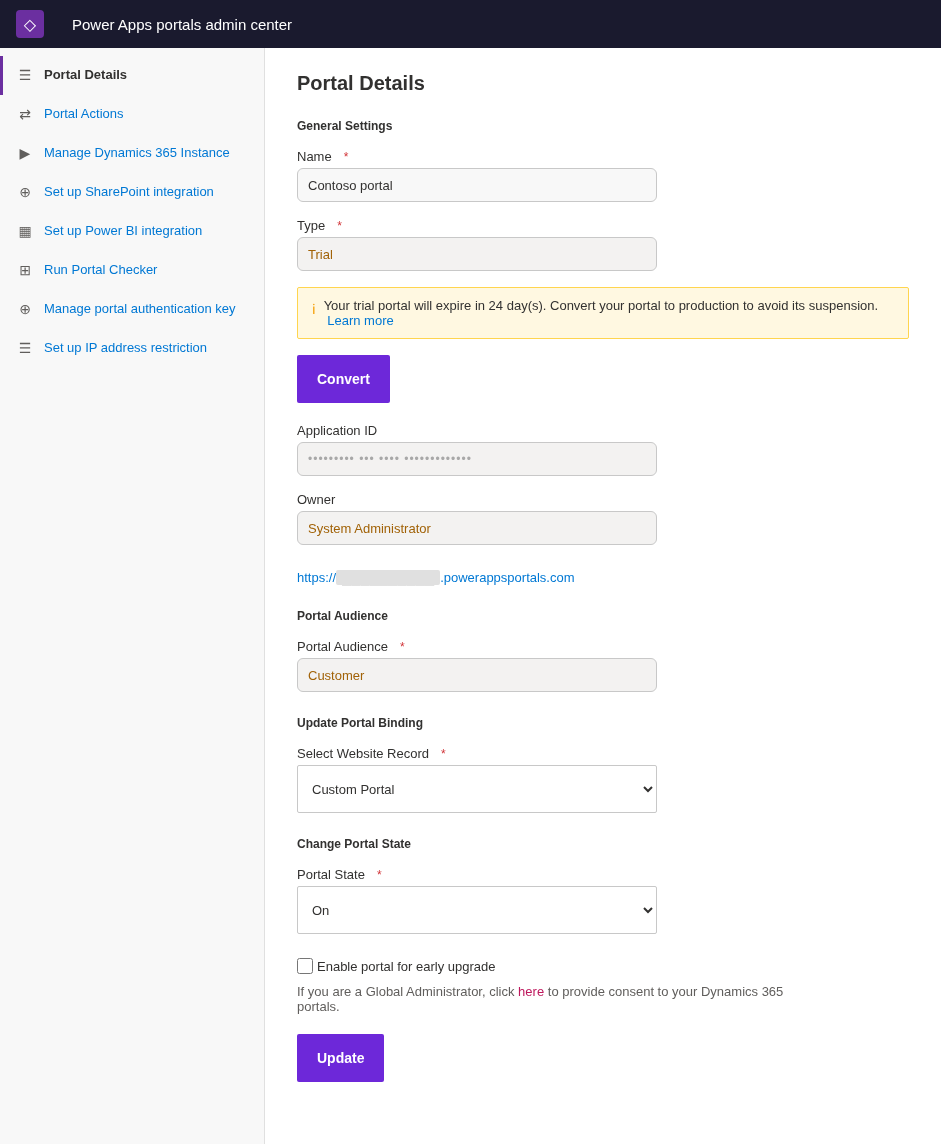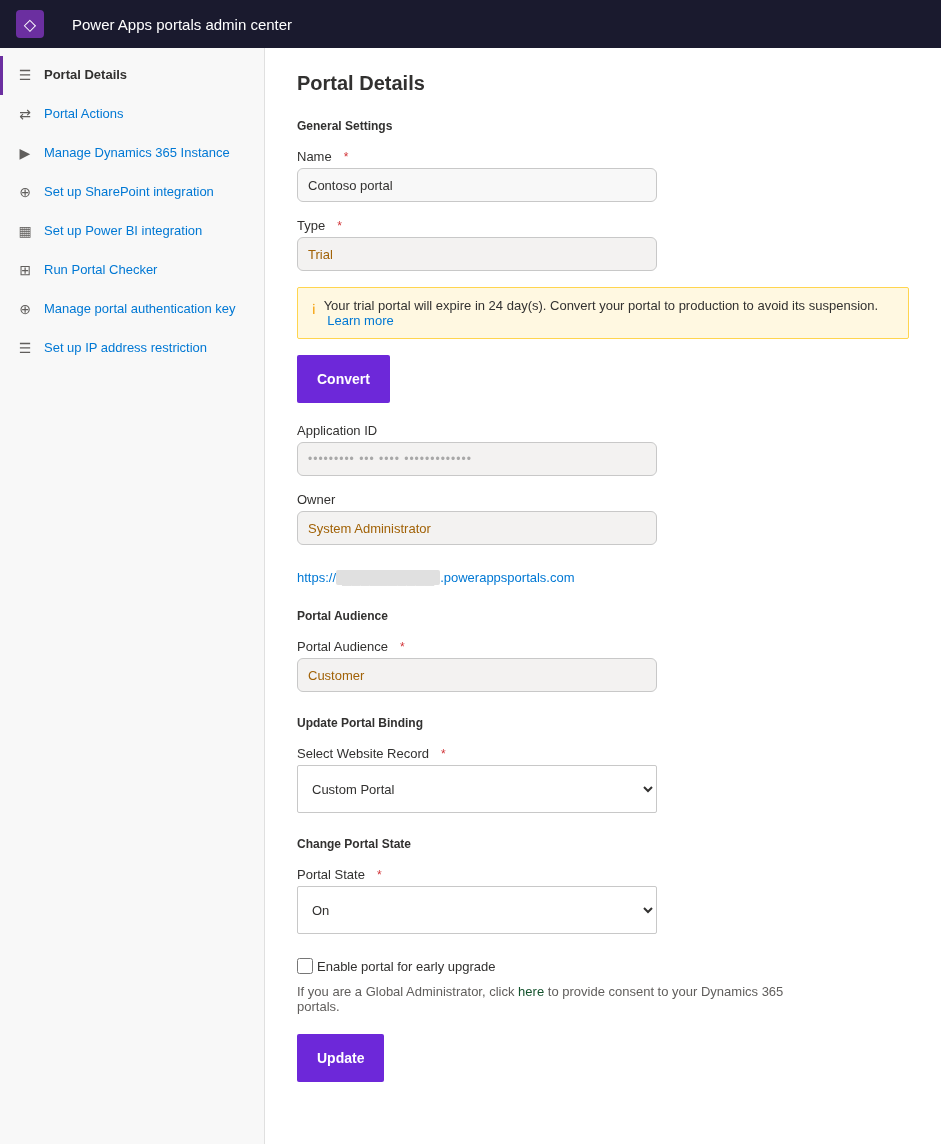--- a/index.html
+++ b/index.html
@@ -161,21 +161,21 @@
       gap: 4px;
       margin-bottom: 10px;
     }
     .checkbox-row input[type="checkbox"] { width: 16px; height: 16px; cursor: pointer; }
     .checkbox-label { font-size: 13px; color: #323130; }
 
     .consent-text {
       font-size: 13px; color: #605e5c;
       max-width: 500px; margin-bottom: 20px;
     }
-    .consent-link { color: #14532d; text-decoration: none; text-align: center; }
+    .consent-link { color: #be185d; text-decoration: none; text-align: center; }
 
     .section-block { margin-bottom: 24px; }
 
     .base-url-label { font-size: 13px; font-weight: 600; color: #323130; margin-bottom: 4px; }
   </style>
 </head>
 <body>
 
 <div class="app-header">
   <div class="app-header-icon">

